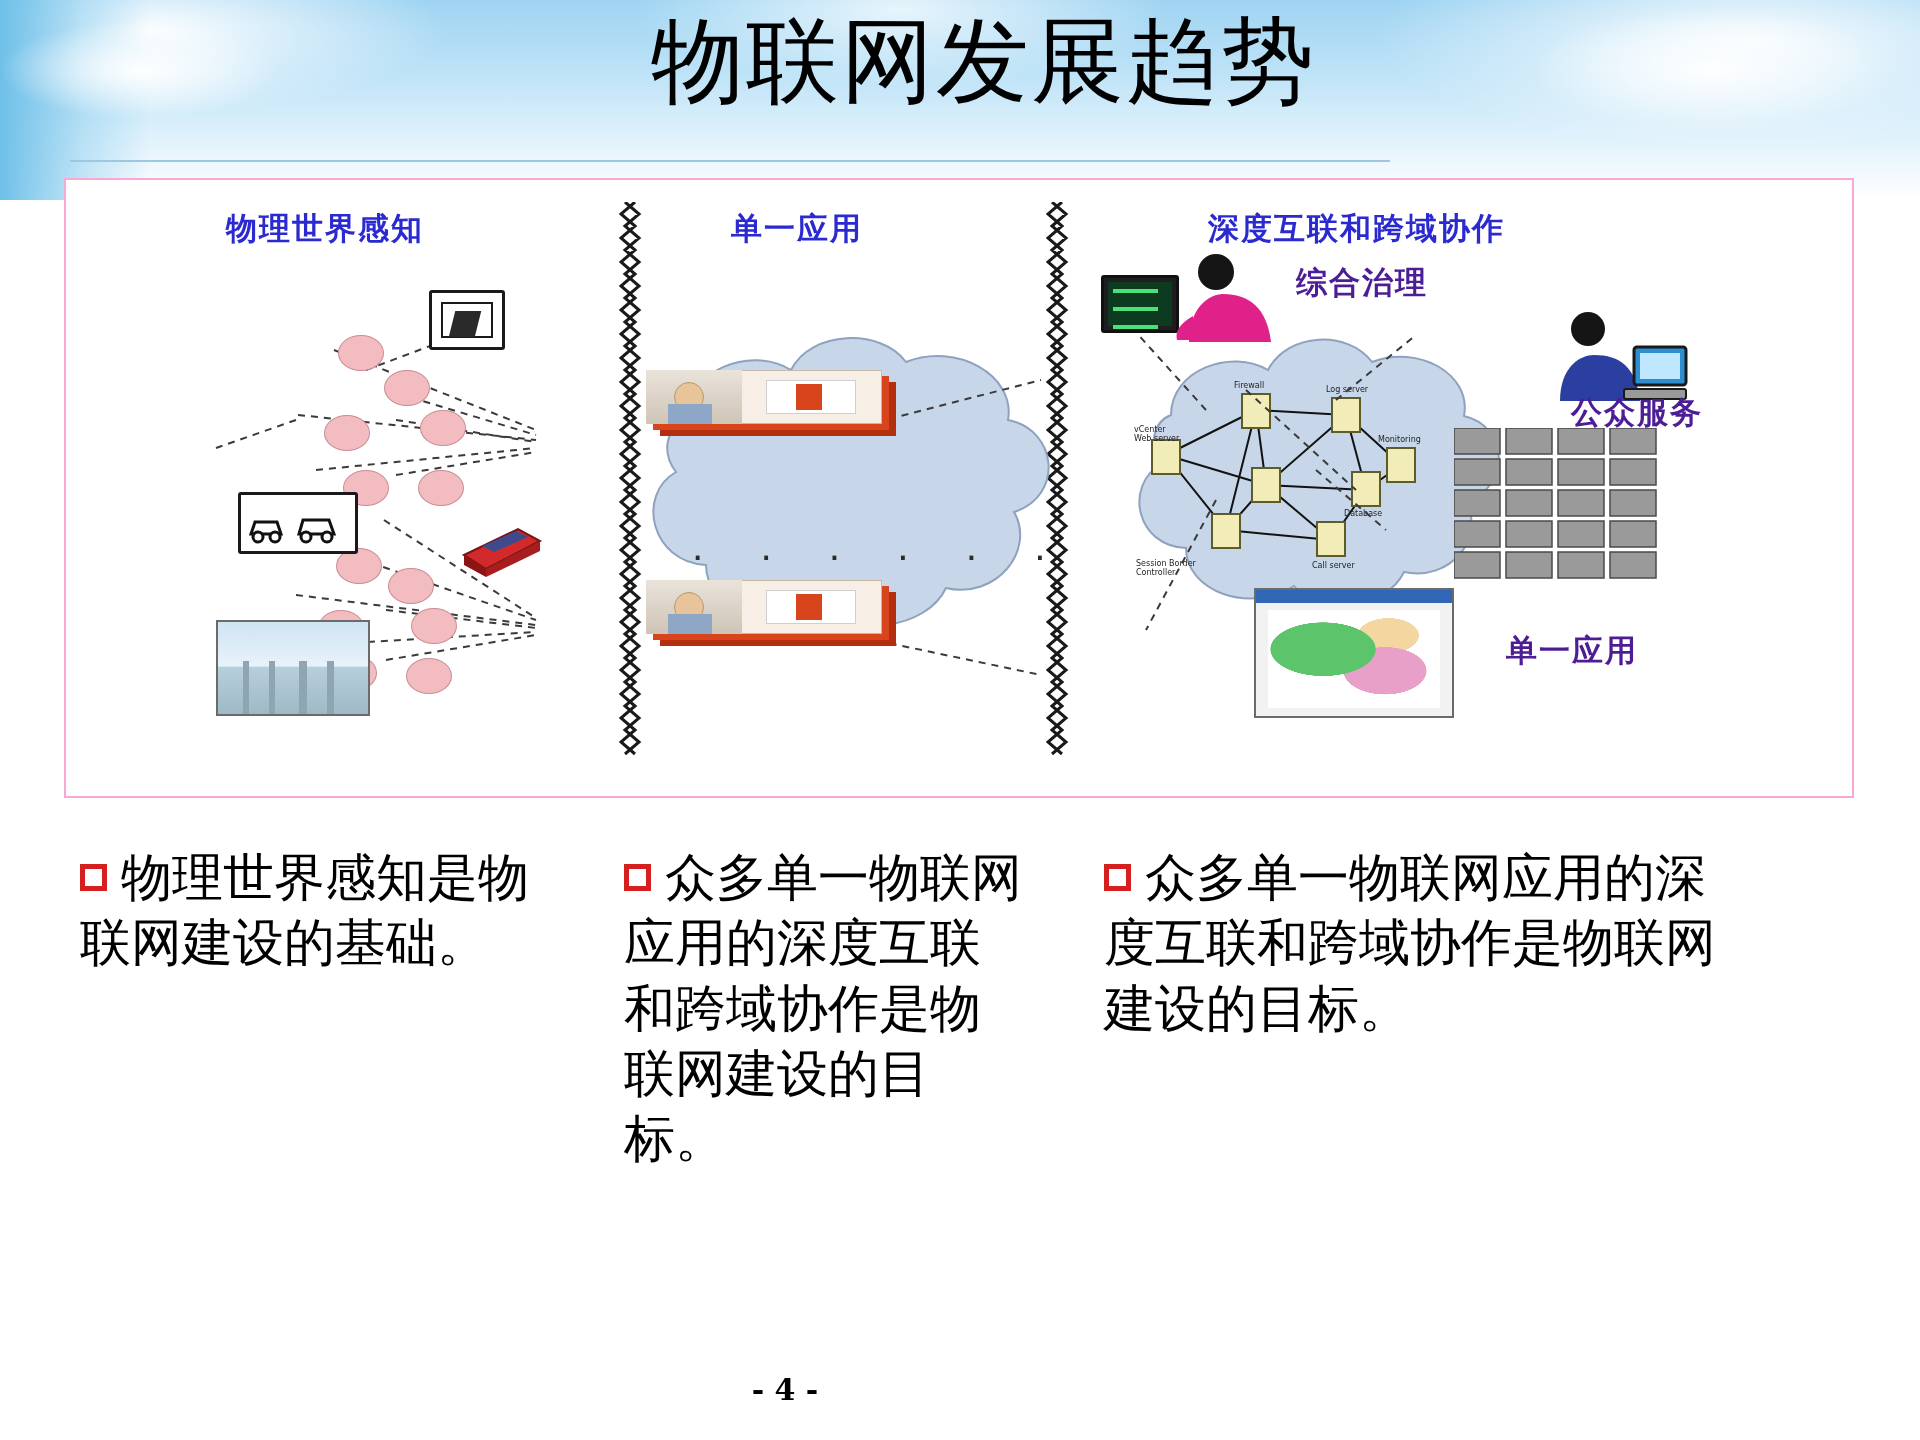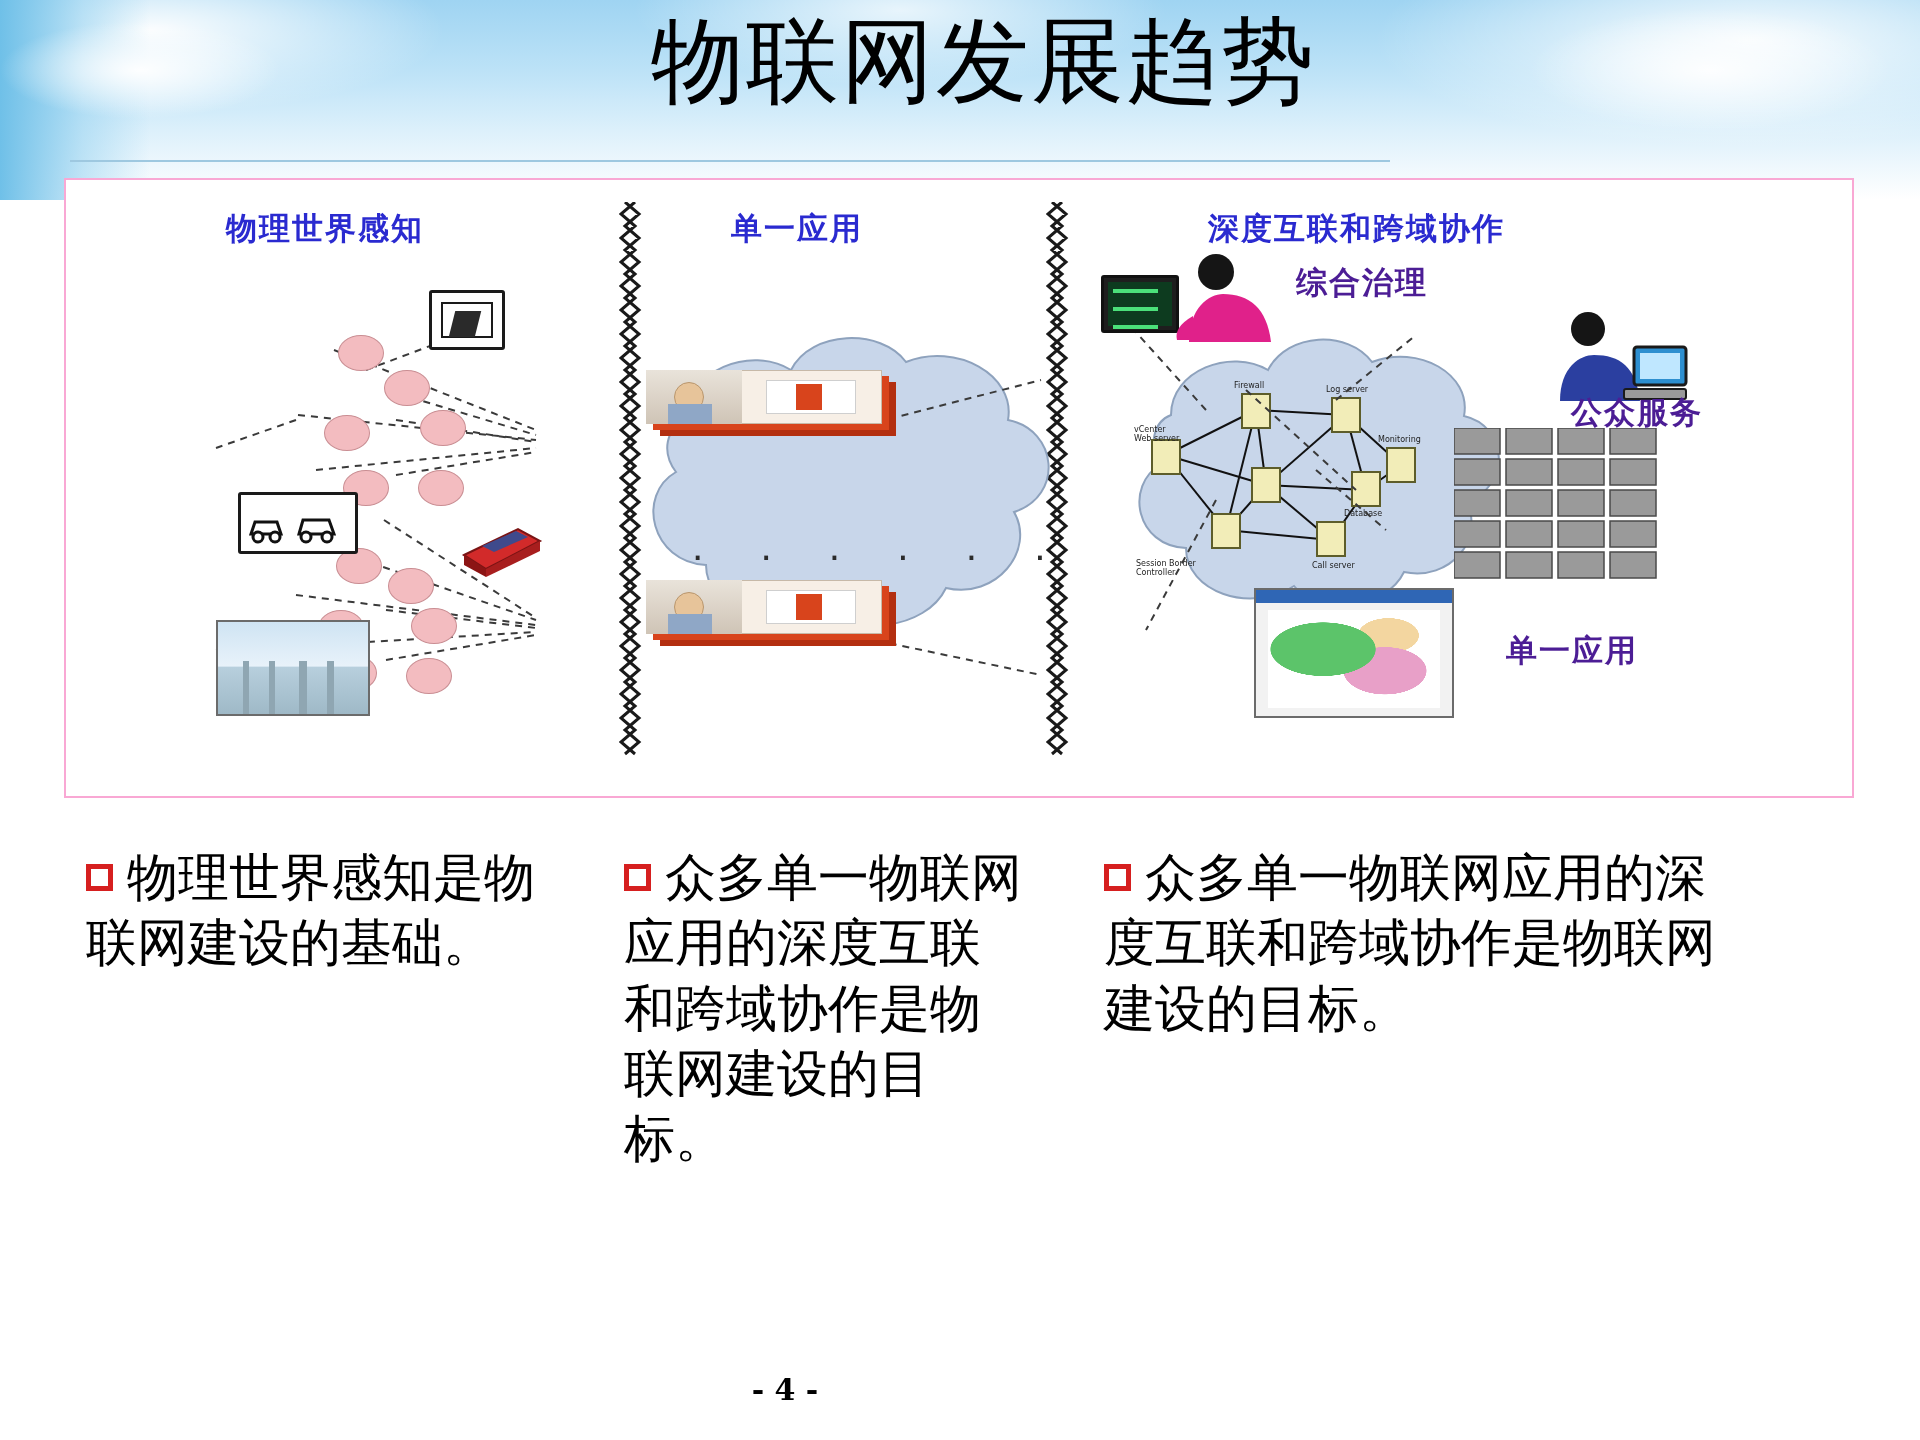--- a/index.html
+++ b/index.html
@@ -203,21 +203,21 @@
     left: 64px; top: 845px;
     width: 1790px;
   }
   .bullet-col {
     position: absolute;
     font-family: "DejaVu Serif", "Liberation Serif", serif;
     font-size: 51px;
     line-height: 1.28;
     color: #000000;
   }
-  .col-1 { left: 16px;  top: 0;  width: 480px; margin-left: 6px; }
+  .col-1 { left: 16px;  top: 0;  width: 480px; }
   .col-2 { left: 560px; top: 0;  width: 400px; }
   .col-3 { left: 1040px; top: 0; width: 640px; }
   .sq {
     display: inline-block;
     width: 27px; height: 27px;
     border: 5px solid #d61f1f;
     margin-right: 14px;
     vertical-align: 4px;
   }
   .bullet-text { display: inline; }

